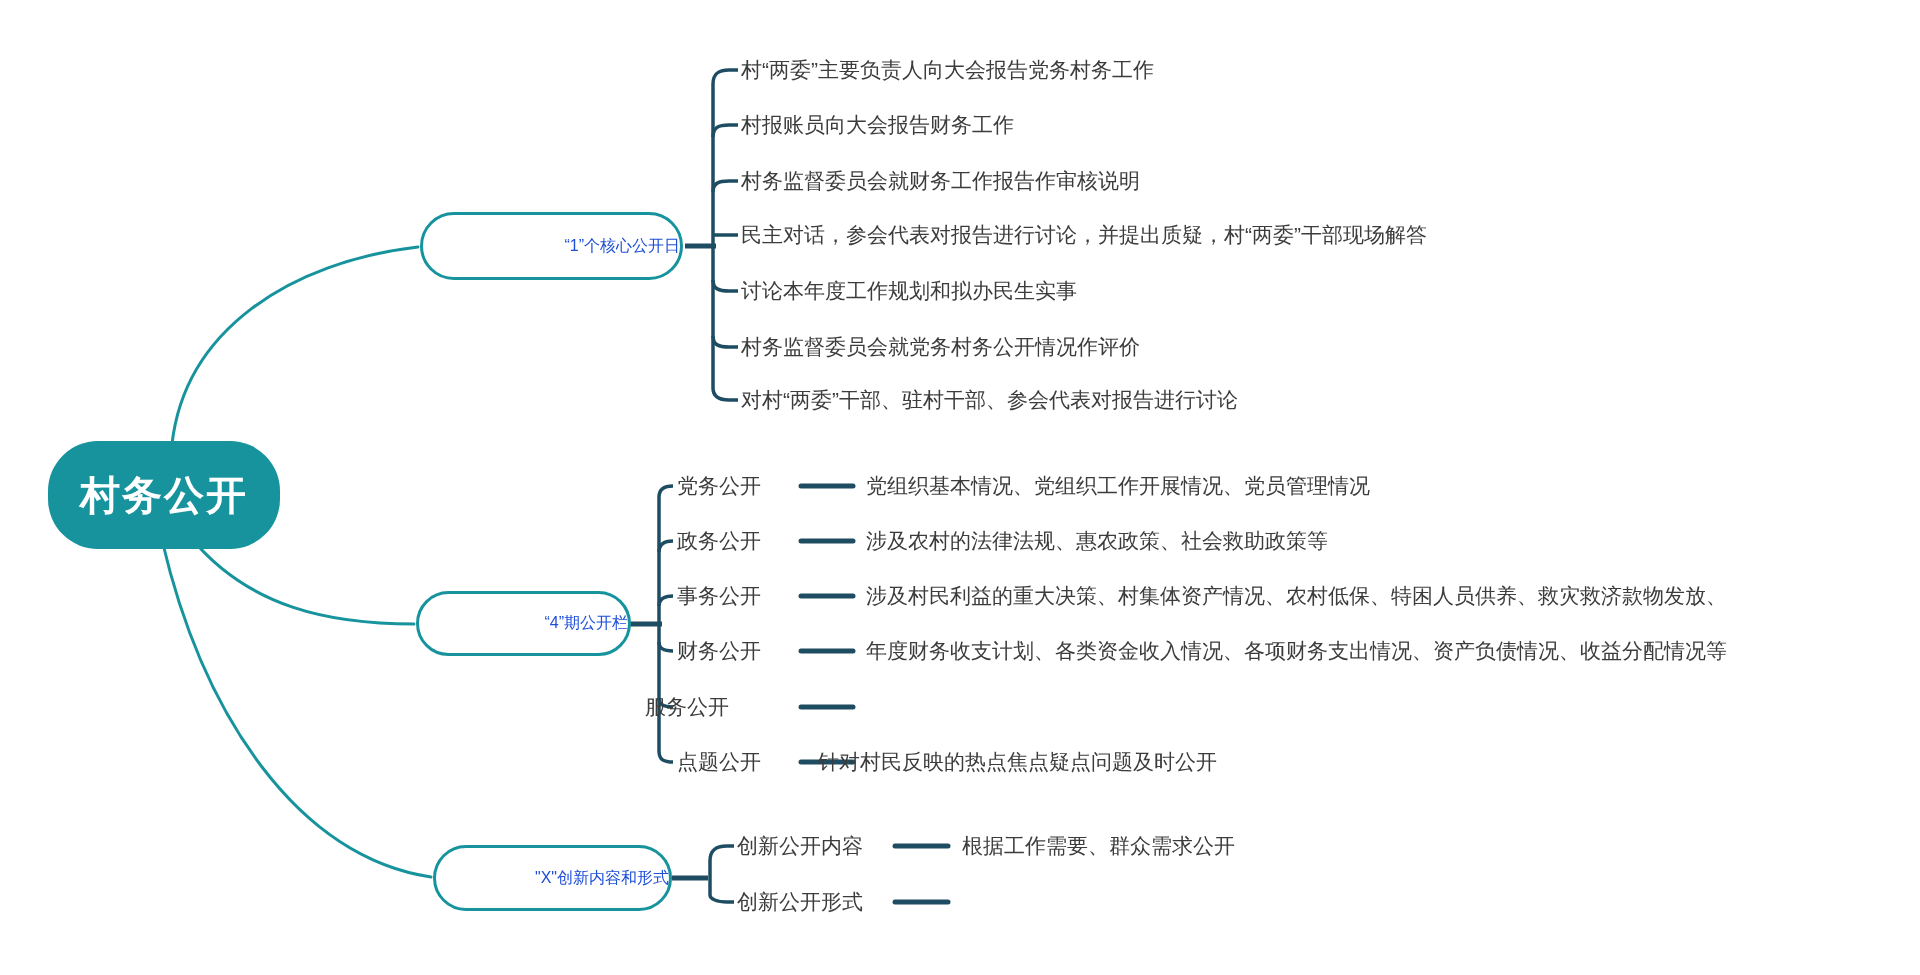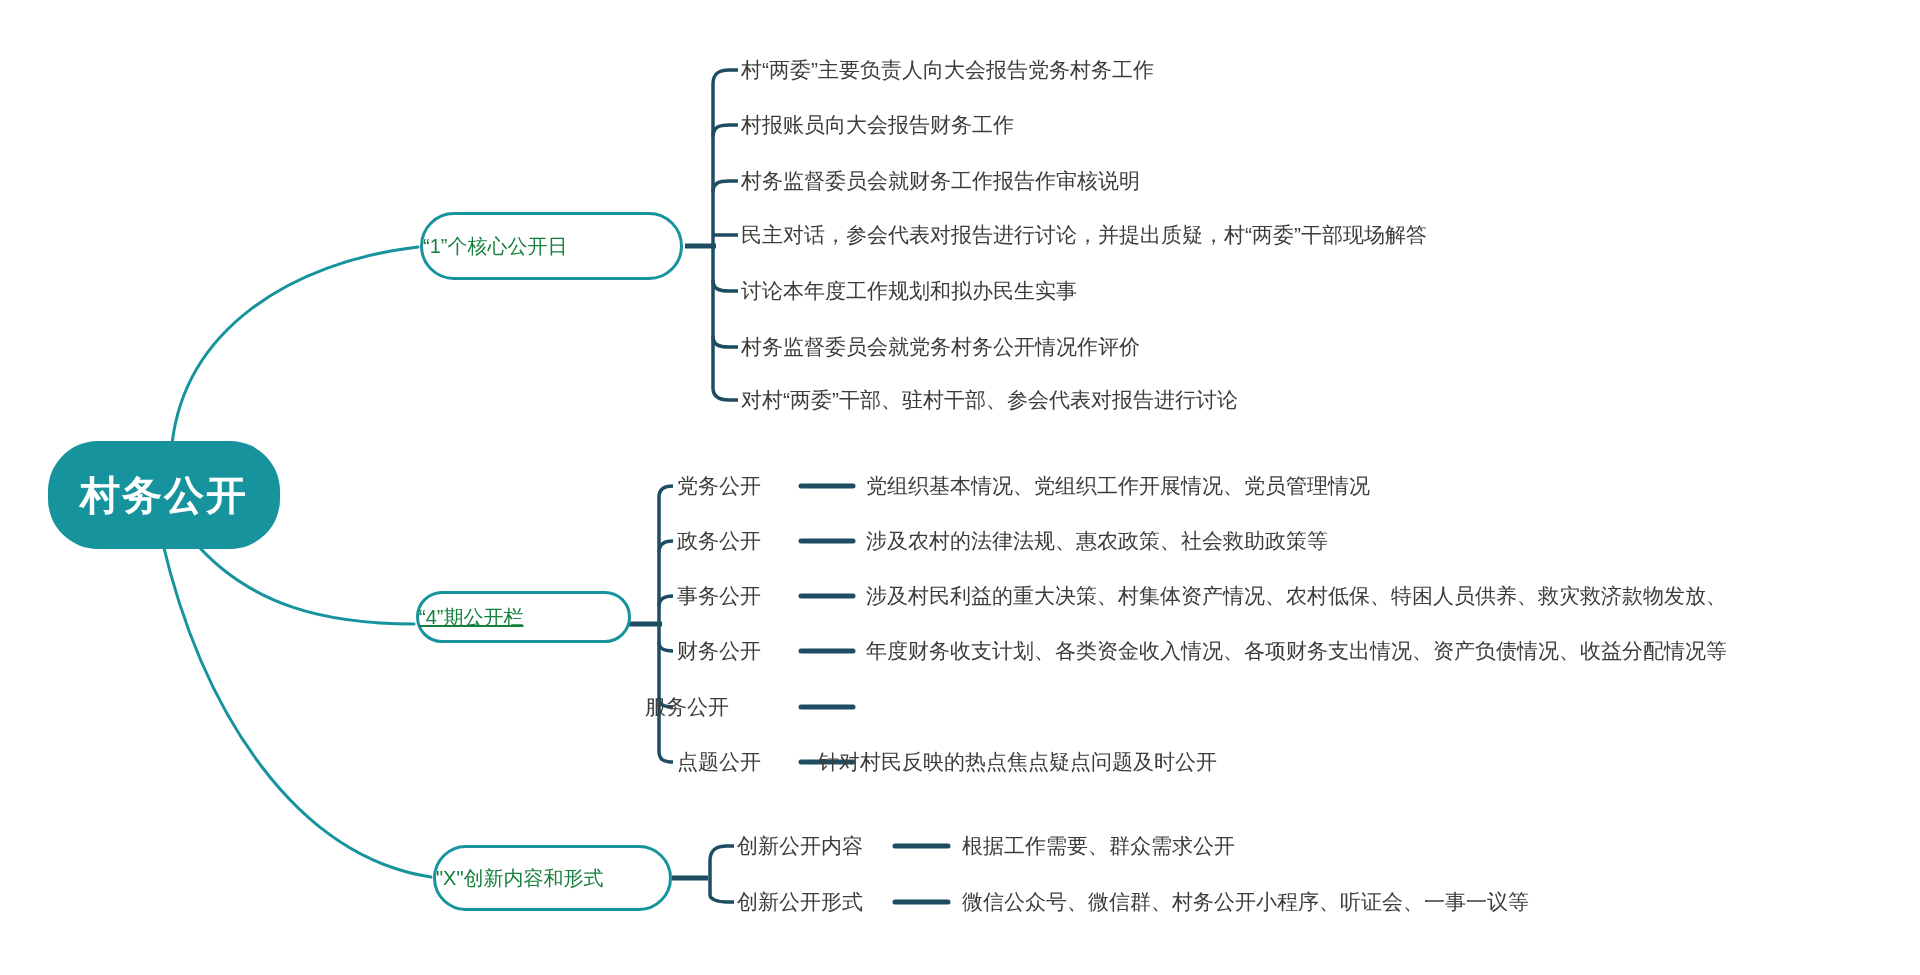--- a/index.html
+++ b/index.html
@@ -13,26 +13,26 @@
   .links{position:absolute;left:0;top:0;}
   .root-node{
     position:absolute;left:48px;top:441px;width:232px;height:108px;
     background:#16939c;border-radius:50px;
     display:flex;align-items:center;justify-content:center;
     color:#ffffff;font-size:40px;font-weight:bold;letter-spacing:2px;
   }
   .branch-pill{
     position:absolute;background:#ffffff;
     border:3px solid #16939c;border-radius:40px;
-    display:flex;align-items:center;justify-content:flex-start;
-    color:#15803d;font-size:20px;white-space:nowrap;
+    display:flex;align-items:center;justify-content:flex-end;
+    color:#1d4ed8;font-size:16px;white-space:nowrap;
     box-sizing:border-box;
   }
   .pill-b1{left:420px;top:212px;width:263px;height:68px;}
-  .pill-b2{left:416px;top:591px;width:215px;height:52px;text-decoration:underline;}
+  .pill-b2{left:416px;top:591px;width:215px;height:65px;}
   .pill-b3{left:433px;top:845px;width:239px;height:66px;}
   .leaf,.sub-label,.sub-desc{
     position:absolute;white-space:nowrap;
     color:#3c3c3c;font-size:21px;line-height:28px;
     transform:translateY(-50%);
   }
 </style>
 </head>
 <body>
 
@@ -120,15 +120,14 @@
   <div class="sub-desc" style="left:866px;top:596px">涉及村民利益的重大决策、村集体资产情况、农村低保、特困人员供养、救灾救济款物发放、</div>
   <div class="sub-label" style="left:677px;top:651px">财务公开</div>
   <div class="sub-desc" style="left:866px;top:651px">年度财务收支计划、各类资金收入情况、各项财务支出情况、资产负债情况、收益分配情况等</div>
   <div class="sub-label" style="left:645px;top:707px">服务公开</div>
   <div class="sub-label" style="left:677px;top:762px">点题公开</div>
   <div class="sub-desc" style="left:818px;top:762px">针对村民反映的热点焦点疑点问题及时公开</div>
 
   <div class="sub-label" style="left:737px;top:846px">创新公开内容</div>
   <div class="sub-desc" style="left:962px;top:846px">根据工作需要、群众需求公开</div>
   <div class="sub-label" style="left:737px;top:902px">创新公开形式</div>
-  <div class="sub-desc" style="left:962px;top:902px">微信公众号、微信群、村务公开小程序、听证会、一事一议等</div>
 
 </div>
 
 </body></html>

